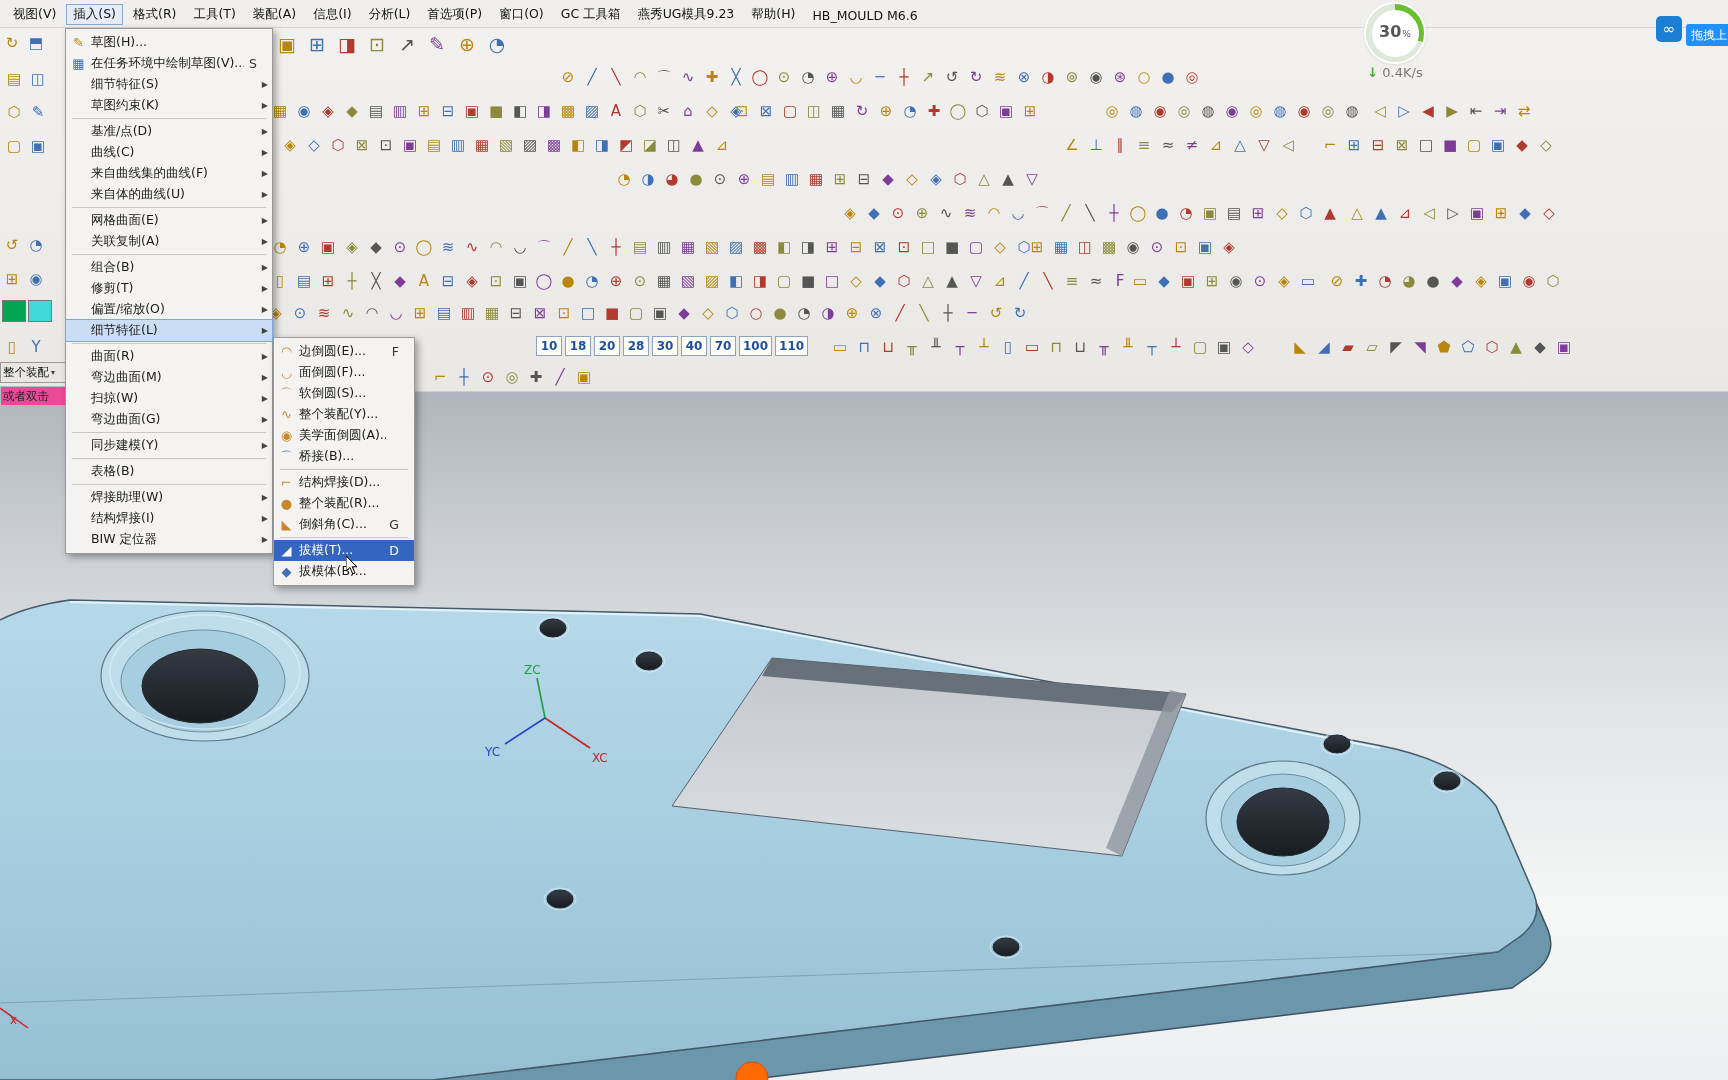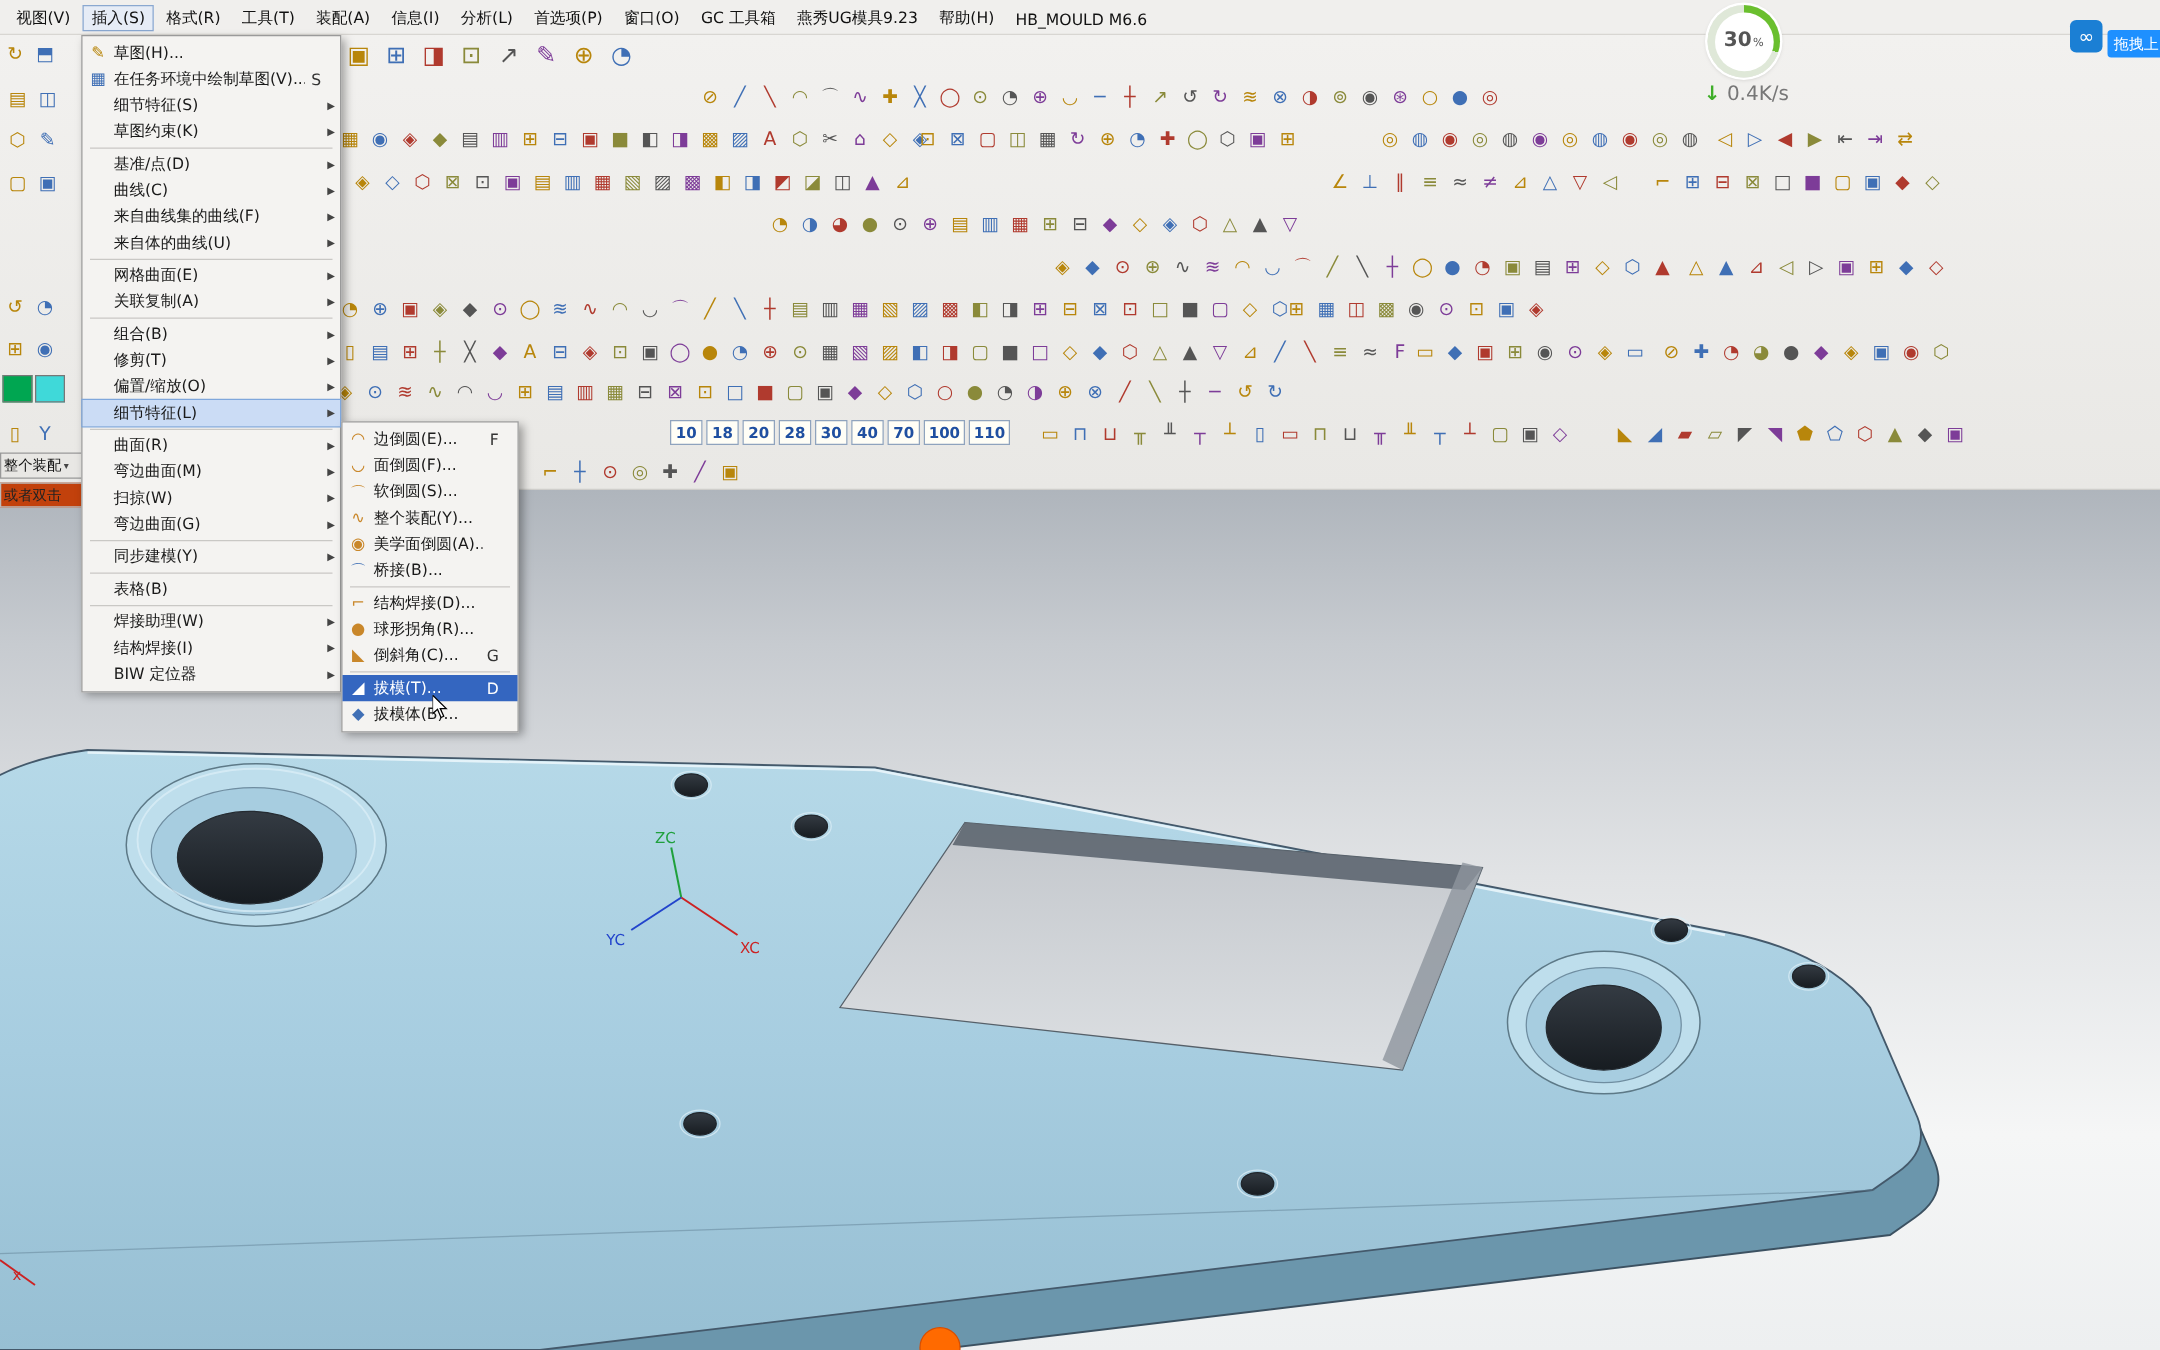--- a/index.html
+++ b/index.html
@@ -44,21 +44,21 @@
   }
   
   .selscope{
     position:absolute;left:0;top:362px;width:89px;height:21px;z-index:6;
     background:#e8e7e4;border:1px solid #999;font-size:11.5px;color:#111;
     display:flex;align-items:center;padding:0 2px;white-space:nowrap;overflow:hidden;
   }
   .selscope .caret{margin-left:2px;font-size:8px;color:#444}
   .selhint{
     position:absolute;left:0;top:386px;width:76px;height:20px;z-index:6;
-    background:#c2410c;border:1px solid #bbb;font-size:11.5px;color:#222;
+    background:#ec4899;border:1px solid #bbb;font-size:11.5px;color:#222;
     display:flex;align-items:center;padding:0 2px;white-space:nowrap;overflow:hidden;
   }
   .swatch{position:absolute;top:300px;width:24px;height:22px;z-index:6;border:1px solid #777}
   
   .menu-panel{
     position:absolute;left:65px;top:28px;width:208px;z-index:30;
     background:#f4f3f1;border:1px solid #9a9a9a;box-shadow:3px 3px 7px rgba(0,0,0,.35);
     padding:3px 0;font-size:12.5px;
   }
   .submenu{left:273px;top:337px;width:142px;z-index:31}
@@ -84,21 +84,21 @@
     background:conic-gradient(var(--gauge-green) 0 108deg,#dfe8d8 108deg 360deg);
     display:flex;align-items:center;justify-content:center;
     box-shadow:0 0 0 2px #fff,0 1px 4px rgba(0,0,0,.25);
   }
   .gauge-inner{
     width:47px;height:47px;border-radius:50%;background:#fff;color:#555;
     display:flex;align-items:baseline;justify-content:center;padding-top:14px;
   }
   .gauge-inner .pct{font-size:16px;font-weight:bold;line-height:1}
   .gauge-inner .pctsign{font-size:9px;margin-left:1px}
-  .speed{font-size:16px;color:#777;margin-top:3px;white-space:nowrap}
+  .speed{font-size:13px;color:#777;margin-top:3px;white-space:nowrap}
   .speed .dn{color:#3fae29;font-weight:bold}
   
   .dragtab{position:absolute;right:0;top:12px;z-index:25;display:flex;align-items:center}
   .dragicon{
     width:26px;height:26px;border-radius:5px;background:#1b7fd4;color:#fff;
     display:flex;align-items:center;justify-content:center;font-size:15px;margin-right:4px;flex:none;
   }
   .draglabel{
     height:22px;background:var(--drag-blue);color:#fff;font-size:12px;
     display:flex;align-items:center;padding:0 5px;border-radius:3px 0 0 3px;
@@ -814,21 +814,21 @@
     </div>
     <div class="sep"></div>
     <div class="mi">
       <span class="mic" style="color: rgb(201, 135, 42);">⌐</span>
       <span class="lbl">结构焊接(D)...</span>
       <span class="sc"></span>
       <span class="arr"></span>
     </div>
     <div class="mi">
       <span class="mic" style="color: rgb(201, 135, 42);">●</span>
-      <span class="lbl">球形拐角(R)...</span>
+      <span class="lbl">整个装配(R)...</span>
       <span class="sc"></span>
       <span class="arr"></span>
     </div>
     <div class="mi">
       <span class="mic" style="color: rgb(201, 135, 42);">◣</span>
       <span class="lbl">倒斜角(C)...</span>
       <span class="sc">G</span>
       <span class="arr"></span>
     </div>
     <div class="sep"></div>

